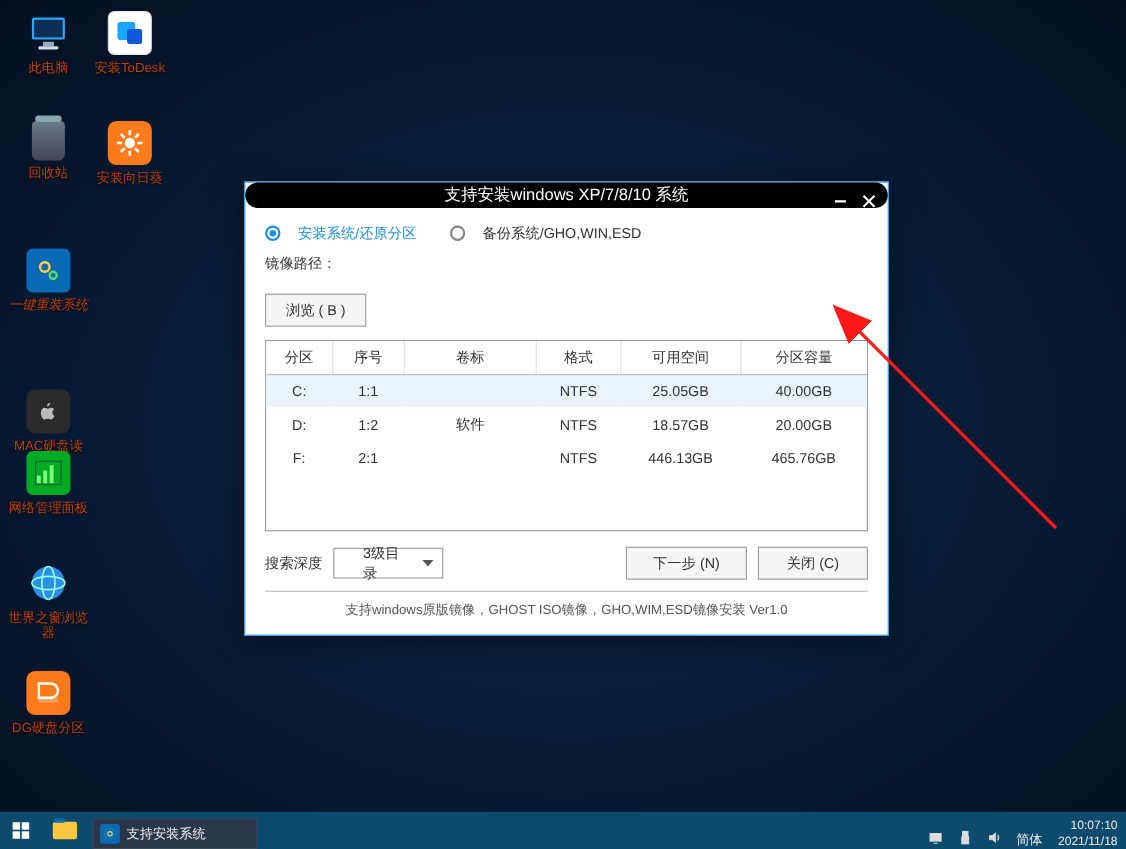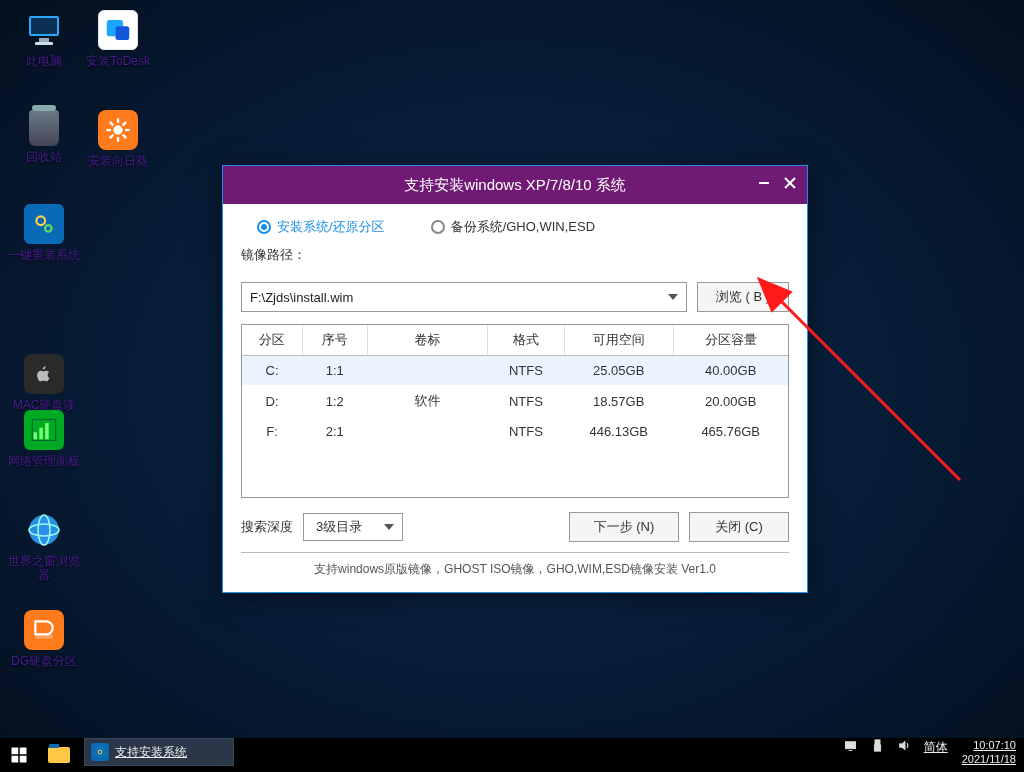--- a/index.html
+++ b/index.html
@@ -7,76 +7,76 @@
 body {
   background: radial-gradient(ellipse at center, #0d2a4a 0%, #071a34 60%, #04101f 100%);
   position: relative;
   color: #fff;
 }
 
 
 .desktop { position: absolute; inset: 0; }
 .dicon { position: absolute; width: 72px; text-align: center; cursor: pointer; }
 .dicon .img { width: 40px; height: 40px; margin: 0 auto 4px; border-radius: 6px; display: flex; align-items: center; justify-content: center; }
-.dicon .lbl { font-size: 12px; color: #4c1d95; text-shadow: 0 1px 2px #000; line-height: 14px; }
+.dicon .lbl { font-size: 12px; color: #c2410c; text-shadow: 0 1px 2px #000; line-height: 14px; }
 
 
 #d-thispc   { left: 8px; top: 10px; }
 #d-recycle  { left: 8px; top: 110px; }
-#d-reinstall{ left: 8px; top: 204px; }
+#d-reinstall{ left: 8px; top: 226px; font-style: italic; }
 #d-macdisk  { left: 8px; top: 310px; margin-top: 44px; }
 #d-netpanel { left: 8px; top: 410px; }
 #d-browser  { left: 8px; top: 510px; }
 #d-dgdisk   { left: 8px; top: 610px; }
 
 #d-todesk   { left: 82px; top: 10px; }
 #d-sunflower{ left: 82px; top: 110px; }
 
 
-.taskbar { position: absolute; left: 0; right: 0; bottom: 0; height: 34px; background: #000000; display: flex; align-items: flex-start; color: #eee; font-size: 12px; text-decoration: underline; }
+.taskbar { position: absolute; left: 0; right: 0; bottom: 0; height: 34px; background: #0c4a6e; display: flex; align-items: flex-end; color: #eee; font-size: 12px; }
 .tb-btn { height: 34px; display: flex; align-items: center; justify-content: center; padding: 0 10px; cursor: pointer; }
 .tb-start svg { width: 18px; height: 18px; fill: #fff; }
 .tb-file .fbox { width: 22px; height: 16px; background: #ffc843; border-radius: 2px; position: relative; }
 .tb-file .fbox:before { content: ""; position: absolute; top: -3px; left: 1px; width: 10px; height: 4px; background: #0a6ab6; border-radius: 1px; }
 .tb-task { height: 28px; background: #2a3748; border: 1px solid #3d4a5c; display: flex; align-items: center; padding: 0 10px 0 6px; margin-left: 4px; min-width: 150px; cursor: pointer; }
 .tb-task .ti { width: 18px; height: 18px; background: #0a6ab6; border-radius: 3px; margin-right: 6px; display: flex; align-items: center; justify-content: center; }
 .tb-task .ti svg { width: 12px; height: 12px; }
 .tb-spacer { flex: 1; }
 .tray { display: flex; align-items: center; gap: 12px; padding: 0 6px; }
 .tray svg { width: 15px; height: 15px; fill: #ddd; stroke: #ddd; }
 .clock { text-align: right; padding: 0 8px; line-height: 14px; font-size: 11px; }
 
 
 .win { position: absolute; left: 222px; top: 165px; width: 586px; background: #fff; border: 1px solid #1a8fe6; box-shadow: 0 4px 24px rgba(0,0,0,0.5); }
-.titlebar { height: 38px; background: #701a75; color: #fff; display: flex; align-items: center; justify-content: center; position: relative; font-size: 15px; }
+.titlebar { height: 23px; background: #000000; color: #fff; display: flex; align-items: center; justify-content: center; position: relative; font-size: 15px; border-radius: 11px; }
 .tb-ctrls { position: absolute; right: 4px; top: 0; height: 34px; display: flex; align-items: center; }
 .tb-ctrl { width: 26px; height: 26px; display: flex; align-items: center; justify-content: center; cursor: pointer; }
 
 .body { padding: 14px 18px 8px; color: #333; font-size: 13px; }
 .radios { display: flex; align-items: center; gap: 30px; margin-bottom: 10px; }
-.radio { display: flex; align-items: center; gap: 6px; cursor: pointer; margin-left: 16px; }
+.radio { display: flex; align-items: center; gap: 16px; cursor: pointer; }
 .rcircle { width: 14px; height: 14px; border: 2px solid #888; border-radius: 50%; position: relative; }
 .radio.sel .rcircle { border-color: #1a8fe6; }
 .radio.sel .rcircle:after { content: ""; position: absolute; inset: 2px; background: #1a8fe6; border-radius: 50%; }
 .radio.sel .rt { color: #1a8fe6; }
 
 .row-path { display: flex; align-items: center; gap: 10px; margin: 8px 0 12px; }
 .combo { flex: 1; height: 30px; border: 1px solid #999; display: flex; align-items: center; padding: 0 8px; background: #fff; position: relative; font-family: SimSun, monospace; font-size: 13px; color: #222; }
 .combo .caret { position: absolute; right: 8px; top: 50%; transform: translateY(-50%); border-left: 5px solid transparent; border-right: 5px solid transparent; border-top: 6px solid #555; }
 .btn { height: 30px; border: 1px solid #999; background: #f5f5f5; padding: 0 18px; display: flex; align-items: center; cursor: pointer; color: #333; font-size: 13px; }
 
 .tbl-wrap { border: 1px solid #999; height: 174px; overflow: hidden; }
 table { width: 100%; border-collapse: collapse; font-size: 13px; }
 th { background: #fff; font-weight: normal; border-bottom: 1px solid #bbb; border-right: 1px solid #ddd; padding: 6px 0; }
 th:last-child { border-right: none; }
 td { text-align: center; padding: 7px 0; }
 tbody tr.sel { background: #eaf4ff; }
 
 .row-bottom { display: flex; align-items: center; gap: 10px; margin-top: 14px; }
-.sel-depth { width: 100px; height: 28px; border: 1px solid #999; display: flex; align-items: center; padding: 0 12px; position: relative; font-size: 13px; }
+.sel-depth { width: 100px; height: 28px; border: 1px solid #999; display: flex; align-items: center; padding: 0 26px; position: relative; font-size: 13px; }
 .sel-depth .caret { position: absolute; right: 8px; top: 50%; transform: translateY(-50%); border-left: 5px solid transparent; border-right: 5px solid transparent; border-top: 6px solid #555; }
 
 .footer { border-top: 1px solid #bbb; margin-top: 10px; padding: 8px 0 6px; text-align: center; font-size: 12px; color: #555; }
 
 
 .arrow { position: absolute; pointer-events: none; }
 .arrow svg { overflow: visible; }
 
 
 .pc-svg { width: 40px; height: 40px; }
@@ -218,24 +218,20 @@
       </div>
       <div class="radio">
         <span class="rcircle"></span>
         <span class="rt">备份系统/GHO,WIN,ESD</span>
       </div>
     </div>
 
     <div style="font-size:13px;margin-bottom:18px;">镜像路径：</div>
 
     <div class="row-path">
-      <div class="combo">
-        <span>F:\Zjds\install.wim</span>
-        <span class="caret"></span>
-      </div>
       <div class="btn">
         <span>浏览 ( B )</span>
       </div>
     </div>
 
     <div class="tbl-wrap">
       <table>
         <thead>
           <tr>
             <th style="width:11%">分区</th>

